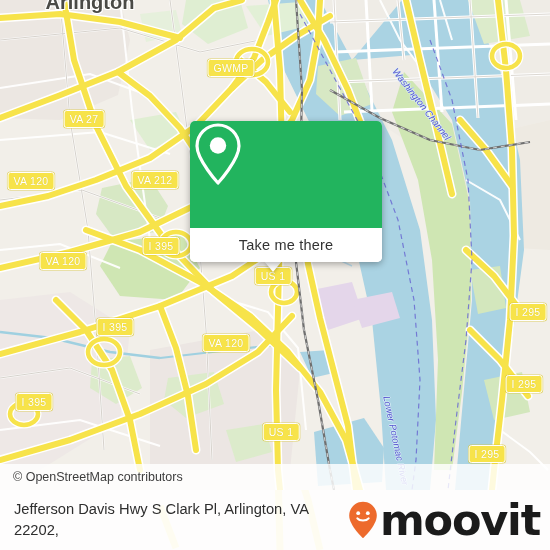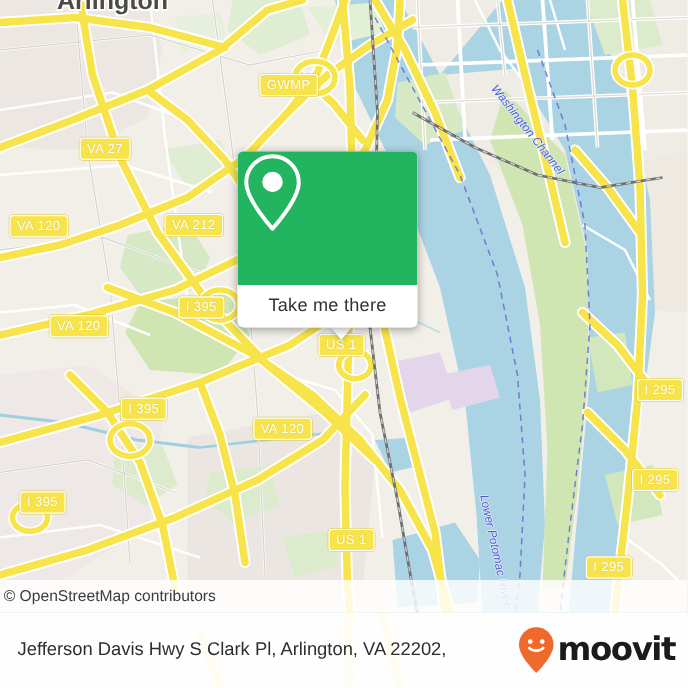--- a/index.html
+++ b/index.html
@@ -24,48 +24,48 @@
 
   
   .place{position:absolute;transform:translate(-50%,-50%);
          color:#4a4a46;font-size:20px;font-weight:bold;white-space:nowrap;
          text-shadow:1px 1px 0 #fff,-1px 1px 0 #fff,1px -1px 0 #fff,-1px -1px 0 #fff;}
   .water-label{position:absolute;transform-origin:0 0;color:#5a5ad0;
                font-size:9.5px;white-space:nowrap;font-style:italic;
                text-shadow:0.7px 0 0 #d9eef7,-0.7px 0 0 #d9eef7,0 .7px 0 #d9eef7,0 -.7px 0 #d9eef7;}
 
   
-  #card{position:absolute;left:190px;top:121px;width:144px;height:141px;
+  #card{position:absolute;left:190px;top:121px;width:192px;height:141px;
         border-radius:5px;box-shadow:0 2px 7px rgba(0,0,0,.33);
         overflow:hidden;background:#fff;}
   #card-top{height:107px;background:#22b45e;display:flex;
             align-items:center;justify-content:center;}
   #card-btn{height:34px;display:flex;align-items:center;justify-content:center;
             background:#fff;color:#333;font-size:14.5px;letter-spacing:.2px;}
   #card-tail{position:absolute;left:264px;top:261px;width:0;height:0;
              border-left:9px solid transparent;border-right:9px solid transparent;
              border-top:11px solid #fff;
              filter:drop-shadow(0 2px 1.5px rgba(0,0,0,.18));}
 
   
   #attrib{position:absolute;left:0;top:464px;width:550px;height:26px;
-          display:flex;align-items:center;padding-left:3px;box-sizing:border-box;
+          display:flex;align-items:center;padding-left:13px;box-sizing:border-box;
           background:rgba(255,255,255,.82);color:#3d3d3d;font-size:12.5px;}
 
   
   #footer{position:absolute;left:0;top:490px;width:550px;height:60px;
           background:#fff;overflow:hidden;}
   #footer-wm{position:absolute;left:0;top:-490px;width:550px;height:550px;
              opacity:.07;pointer-events:none;}
   #footer-inner{position:relative;display:flex;align-items:center;
                 height:60px;padding:0 10px 0 14px;box-sizing:border-box;}
   #footer-text{flex:1;color:#2e2e2e;font-size:14.7px;line-height:1.42;
                padding-right:6px;}
   #logo{display:flex;align-items:center;gap:2px;flex:0 0 auto;}
-  #logo-word{color:#1b1b1b;font-size:26px;font-weight:bold;letter-spacing:-1.2px;
+  #logo-word{color:#1b1b1b;font-size:43px;font-weight:bold;letter-spacing:-1.2px;
              line-height:1;font-family:"DejaVu Sans",sans-serif;}
 </style>
 </head>
 <body>
 
 <div id="app">
 
   <div id="map">
 
     <svg id="basemap" width="550" height="490" viewBox="0 0 550 490">

